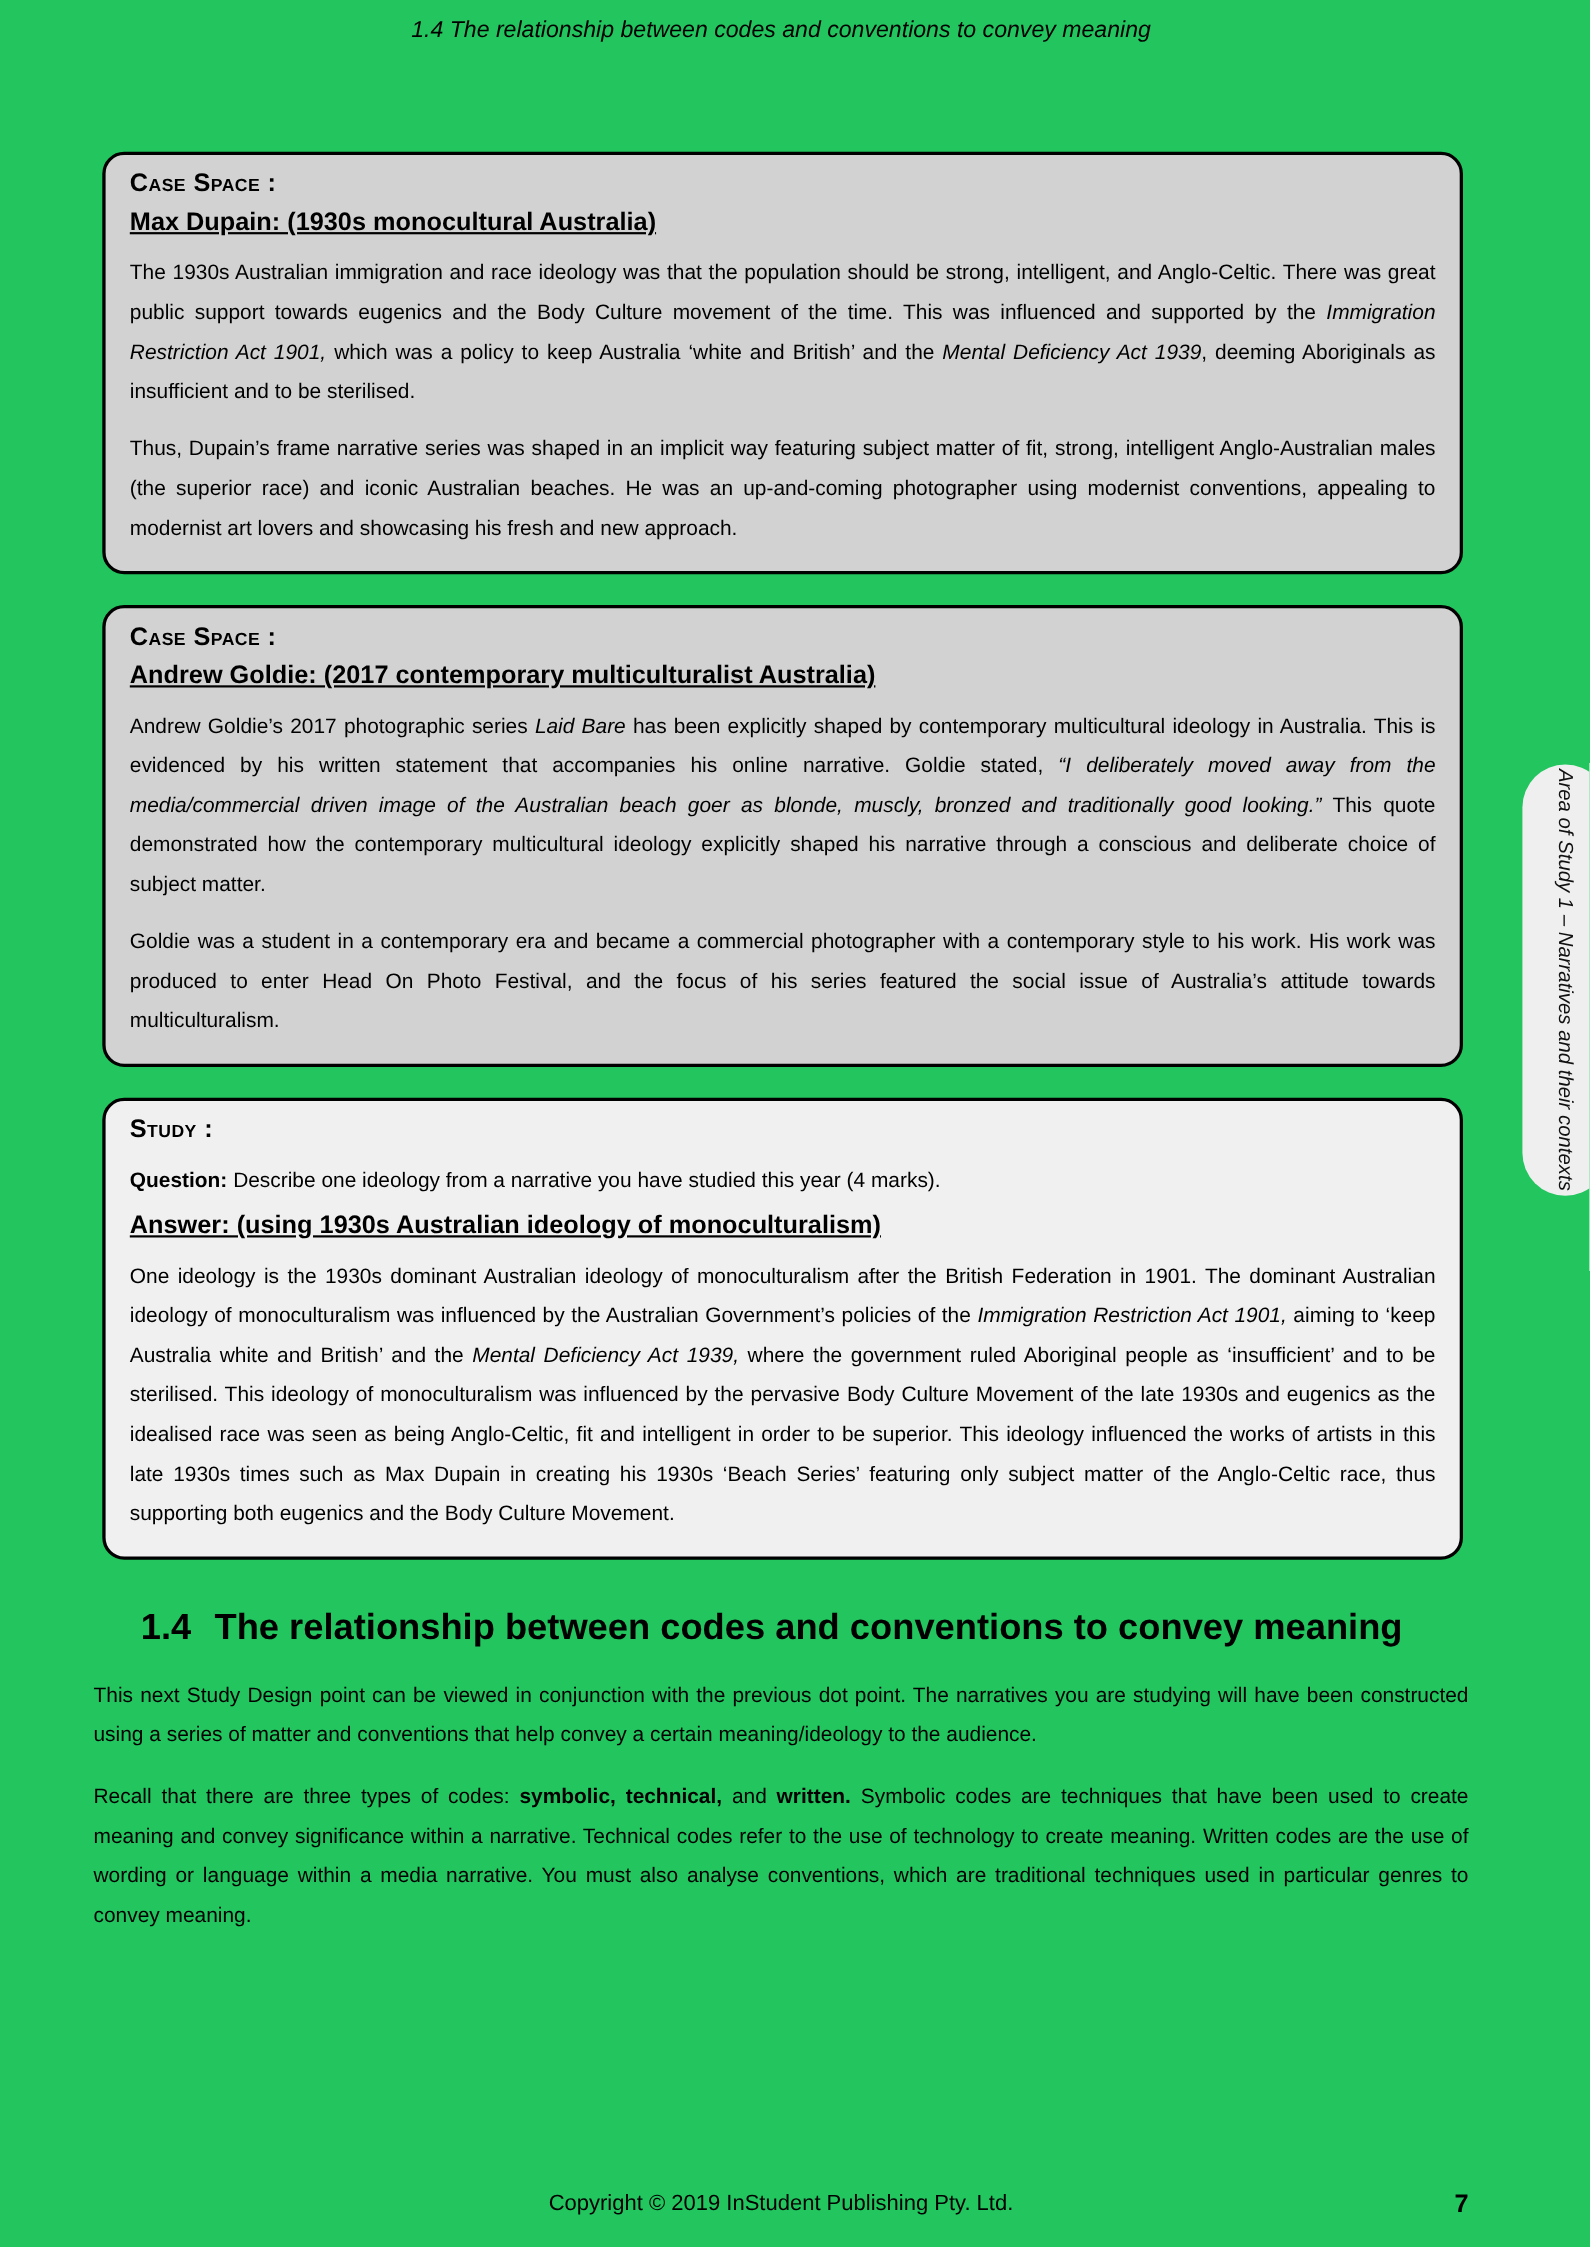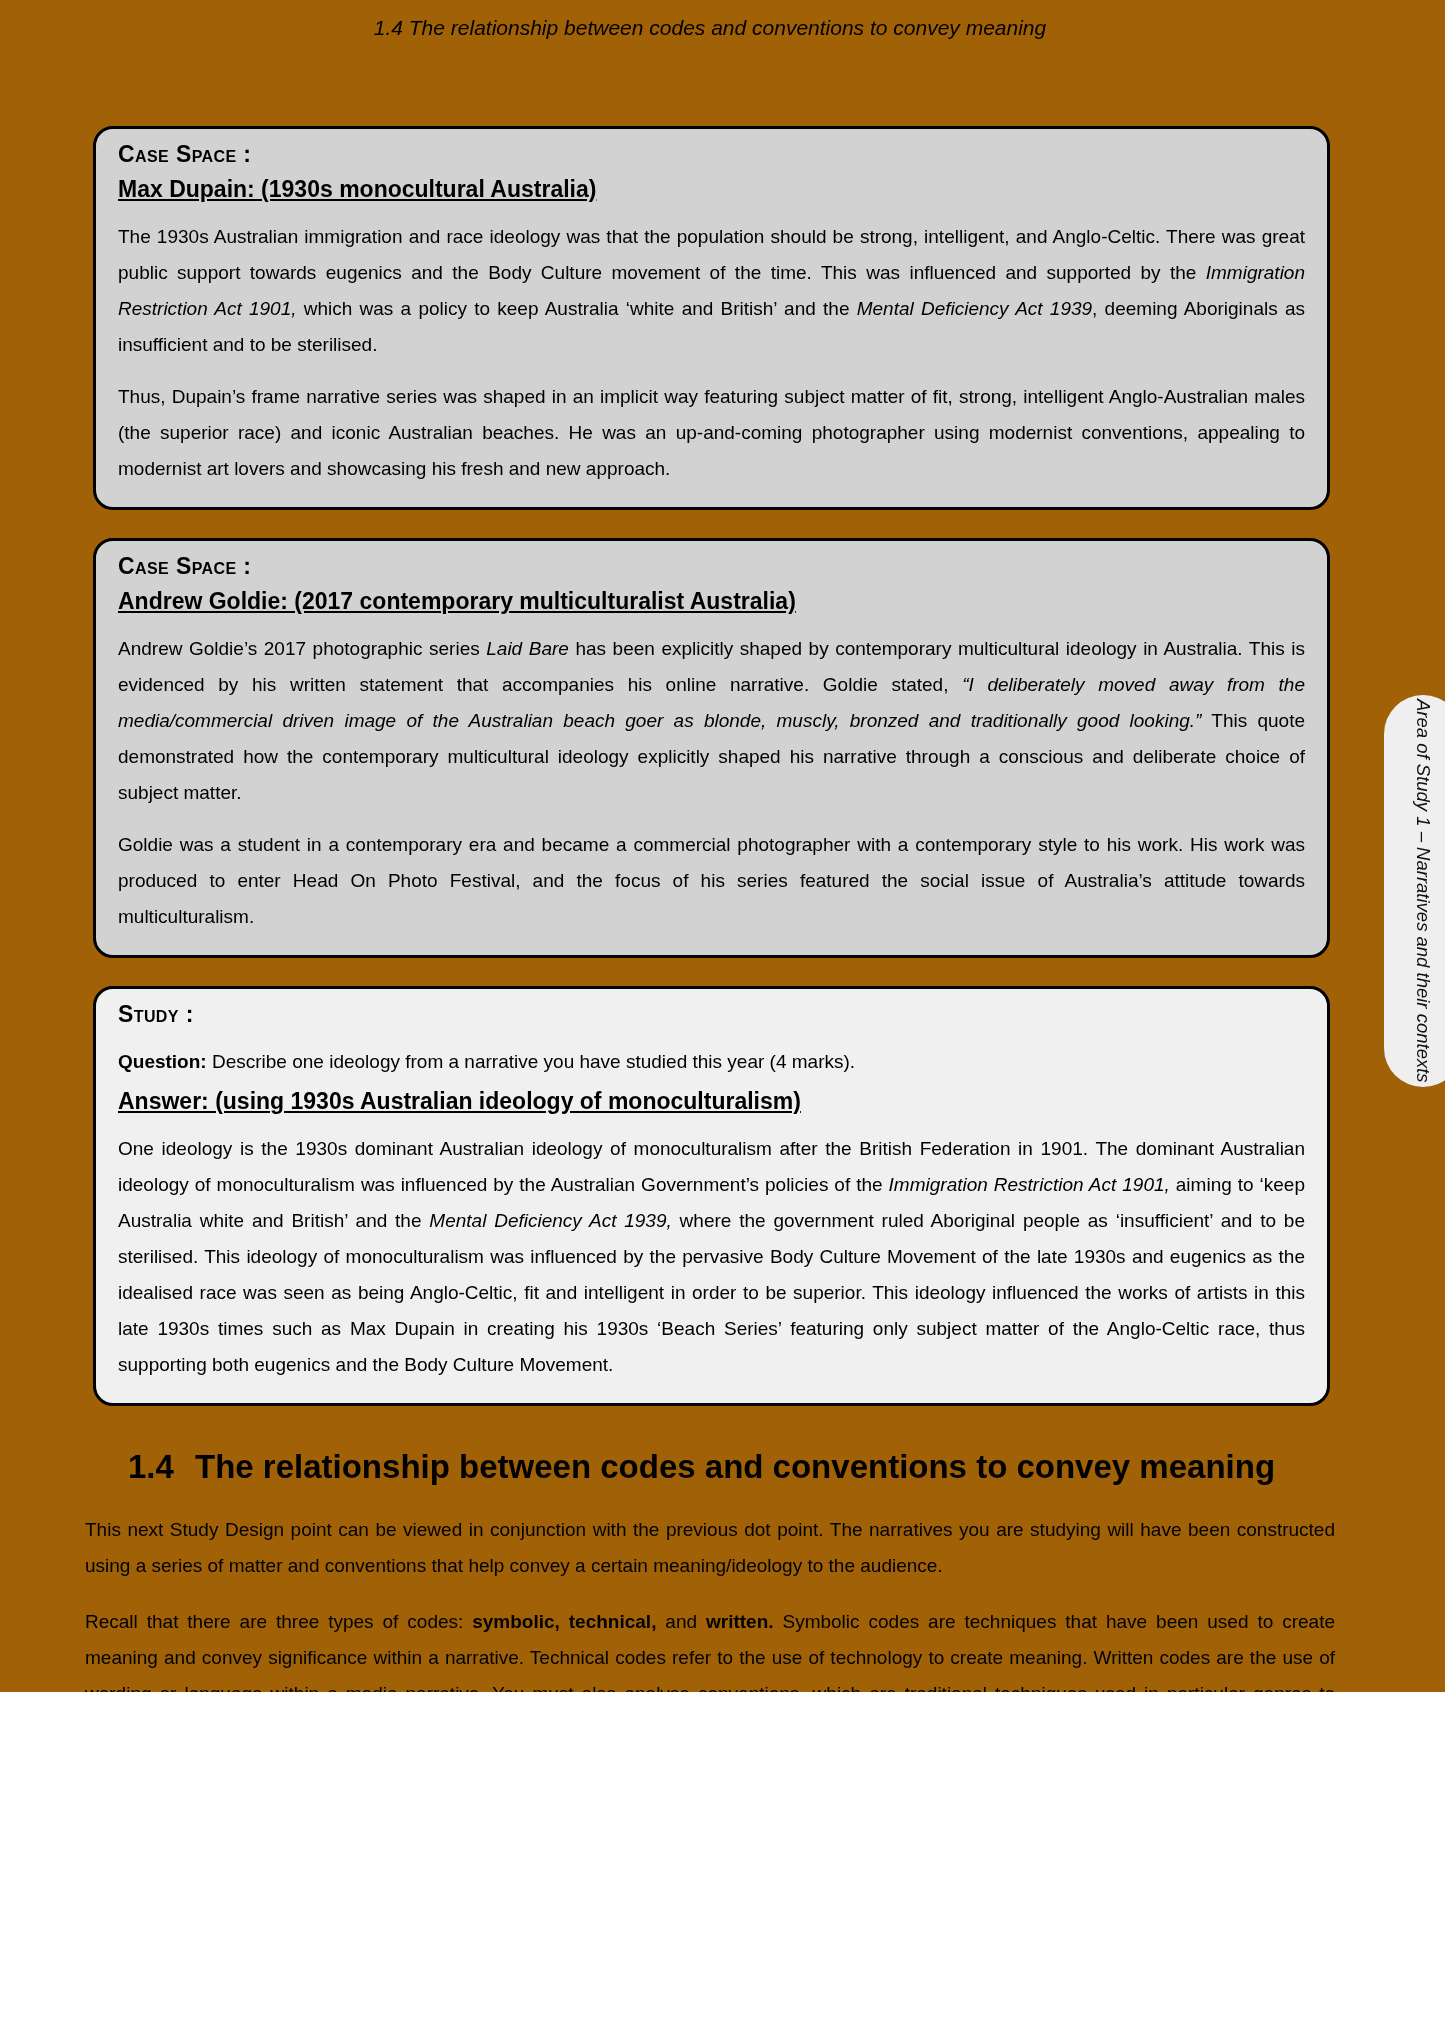--- a/index.html
+++ b/index.html
@@ -1,36 +1,36 @@
 <!DOCTYPE html>
 <html><head>
 <meta charset="utf-8">
 <style>
   html, body { margin: 0; padding: 0; background: #ffffff; }
   .page {
     position: relative;
     width: 1445px;
-    height: 1692px;
-    background: #a16207;
+    height: 2043px;
+    background: #22c55e;
     overflow: hidden;
     font-family: "Liberation Sans", sans-serif;
     color: #000;
   }
   .running-head {
     position: absolute;
     top: 16px;
     left: 85px;
     width: 1250px;
     text-align: center;
     font-style: italic;
     font-size: 21px;
   }
   .content {
     position: absolute;
-    top: 126px;
+    top: 138px;
     left: 85px;
     width: 1250px;
   }
   .box {
     box-sizing: border-box;
     border: 3px solid #000;
     border-radius: 20px;
     background: #d2d2d2;
     margin: 0 5px 28px 8px;
     padding: 12px 22px 20px 22px;

